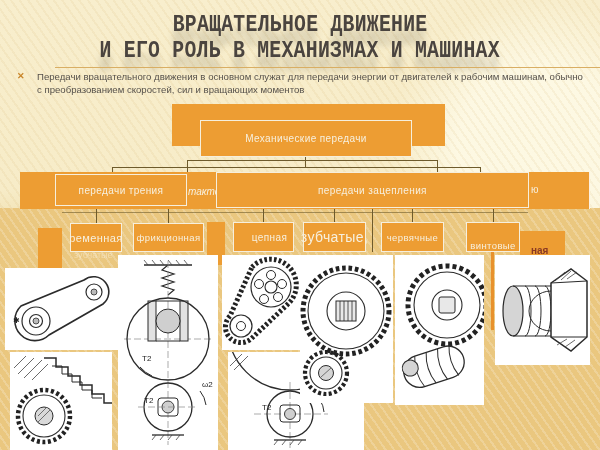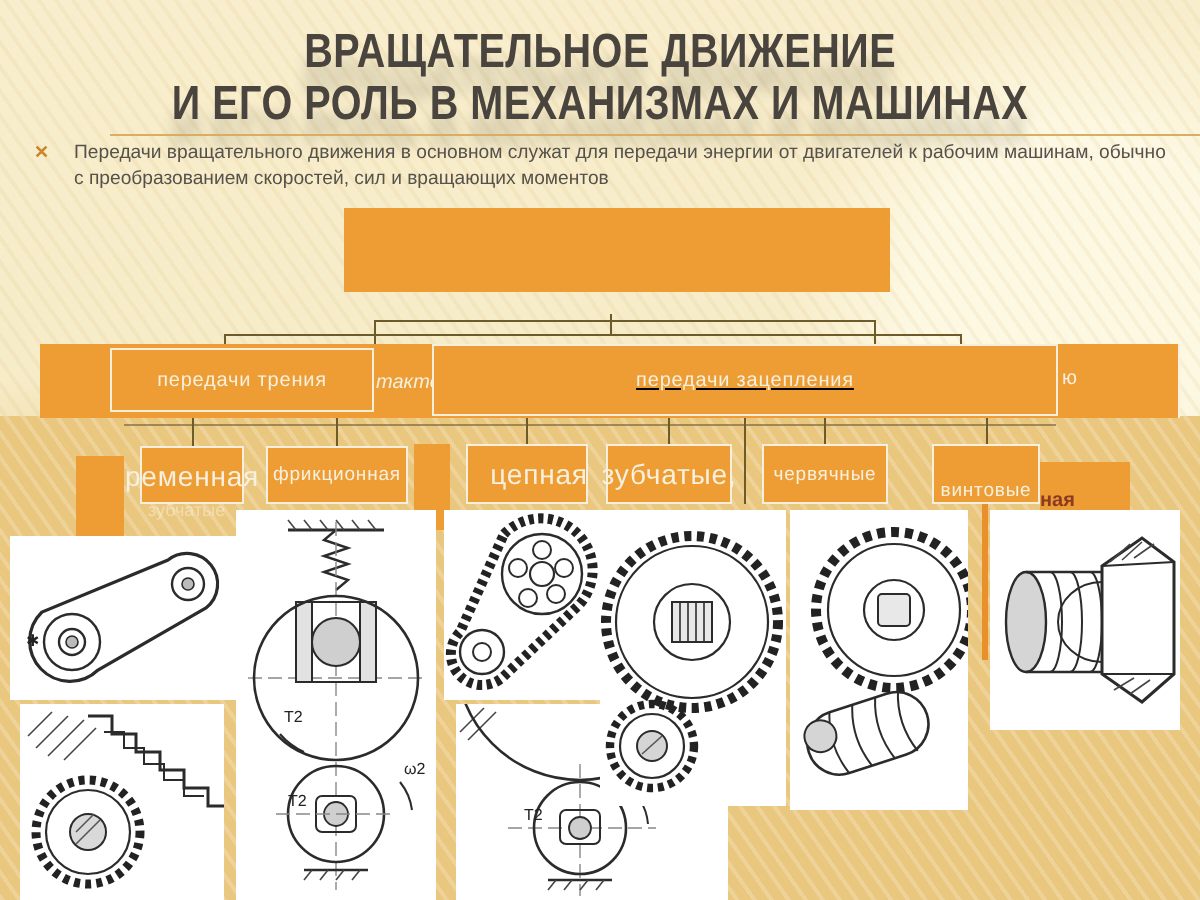--- a/index.html
+++ b/index.html
@@ -8,96 +8,99 @@
     background:
       repeating-linear-gradient(55deg, rgba(205,165,90,0.10) 0 2px, rgba(255,255,255,0) 2px 7px),
       radial-gradient(circle 150px at 540px 150px, rgba(255,252,235,0.75) 0 55%, rgba(255,252,235,0) 100%),
       linear-gradient(180deg,#f8eecd 0%,#f7ecc8 42%,#f3e5ba 47%,#f3e5ba 100%);}
   .bg-bottom{position:absolute;left:0;top:208px;width:600px;height:242px;
     background:
       repeating-linear-gradient(55deg, rgba(255,255,255,0.20) 0 2px, rgba(255,255,255,0) 2px 7px),
       #eac77f;}
   .title{position:absolute;left:0;top:12px;width:600px;text-align:center;color:#4a443f;
     font-weight:bold;font-size:23px;line-height:26px;letter-spacing:0.3px;
-    text-shadow:0 13px 7px rgba(77,70,60,0.25);}
+    text-shadow:0 13px 7px rgba(77,70,60,0.25);font-family:Liberation Mono, monospace;}
   .title .tline{display:inline-block;transform:scale(0.86,1.04);white-space:nowrap;}
   .trule{position:absolute;left:55px;top:67px;width:545px;height:0;border-top:1.5px solid #d9ae63;}
   .bullet-mark{position:absolute;left:17px;top:71px;font-size:9px;font-weight:bold;color:#c9862b;}
   .bullet-text{position:absolute;left:37px;top:70px;width:550px;font-size:9.6px;line-height:13px;color:#56514b;}
   .obox{position:absolute;background:#ed9d33;}
   .bbox{position:absolute;background:#ed9d33;border:1.5px solid #f6efdd;box-sizing:border-box;
     display:flex;align-items:center;justify-content:center;}
   .bbox .lbl{color:#f7f0df;font-size:10px;letter-spacing:0.4px;white-space:nowrap;}
   .frag{position:absolute;color:#f7f0df;font-size:10px;white-space:nowrap;}
   .line{position:absolute;background:#6e5b2c;}
   .oline{position:absolute;background:#e8912c;}
   .panel{position:absolute;background:#ffffff;}
   .ghost{position:absolute;color:rgba(255,246,228,0.45);font-size:9px;white-space:nowrap;}
-  .frag-dark{position:absolute;color:#8b3a24;font-size:10px;font-weight:bold;white-space:nowrap;}
+  .frag-dark{position:absolute;color:#8b3a24;font-size:10px;font-weight:bold;white-space:nowrap;padding-left:11px;}
   svg{display:block;}
   svg text{font-family:"Liberation Sans",sans-serif;font-size:8px;fill:#222;}
 </style>
 </head>
 <body>
 
 <div class="slide">
   <div class="bg-bottom"></div>
 
   <div class="title">
     <span class="tline">ВРАЩАТЕЛЬНОЕ ДВИЖЕНИЕ</span><br>
     <span class="tline">И ЕГО РОЛЬ В МЕХАНИЗМАХ И МАШИНАХ</span>
   </div>
   <div class="trule"></div>
 
   <div class="bullet-mark">✕</div>
   <div class="bullet-text">Передачи вращательного движения в основном служат для передачи энергии от двигателей к рабочим машинам, обычно с преобразованием скоростей, сил и вращающих моментов</div>
 
   <div class="obox" style="left:172px;top:104px;width:273px;height:42px;"></div>
+  <div class="bbox" style="left:200px;top:120px;width:212px;height:37px;">
+    <span class="lbl">Механические передачи</span>
+  </div>
 
   <div class="line" style="left:305px;top:157px;width:1px;height:10px;"></div>
   <div class="line" style="left:187px;top:160px;width:250px;height:1px;"></div>
   <div class="line" style="left:187px;top:160px;width:1px;height:14px;"></div>
   <div class="line" style="left:437px;top:160px;width:1px;height:12px;"></div>
   <div class="line" style="left:112px;top:167px;width:368px;height:1px;"></div>
   <div class="line" style="left:112px;top:167px;width:1px;height:7px;"></div>
   <div class="line" style="left:480px;top:167px;width:1px;height:6px;"></div>
 
   <div class="obox" style="left:20px;top:172px;width:569px;height:37px;border-right:1px solid rgba(255,255,255,0.85);"></div>
   <div class="frag" style="left:188px;top:186px;font-style:italic;">такто</div>
   <div class="frag" style="left:531px;top:184px;">ю</div>
   <div class="bbox" style="left:55px;top:174px;width:132px;height:32px;">
     <span class="lbl">передачи  трения</span>
   </div>
-  <div class="bbox" style="left:216px;top:172px;width:313px;height:36px;text-decoration:underline;">
+  <div class="bbox" style="left:216px;top:172px;width:313px;height:36px;">
     <span class="lbl">передачи   зацепления</span>
   </div>
 
   <div class="line" style="left:62px;top:212px;width:466px;height:1px;opacity:0.6;"></div>
   <div class="line" style="left:96px;top:209px;width:1px;height:14px;"></div>
   <div class="line" style="left:168px;top:209px;width:1px;height:14px;"></div>
   <div class="line" style="left:263px;top:209px;width:1px;height:13px;"></div>
   <div class="line" style="left:334px;top:209px;width:1px;height:13px;"></div>
   <div class="line" style="left:412px;top:209px;width:1px;height:13px;"></div>
   <div class="line" style="left:493px;top:209px;width:1px;height:13px;"></div>
   <div class="line" style="left:372px;top:209px;width:1px;height:43px;"></div>
 
   <div class="obox" style="left:38px;top:228px;width:24px;height:62px;"></div>
   <div class="obox" style="left:207px;top:222px;width:18px;height:43px;"></div>
   <div class="obox" style="left:520px;top:231px;width:45px;height:31px;"></div>
   <div class="frag-dark" style="left:520px;top:245px;">ная</div>
 
   <div class="bbox" style="left:70px;top:223px;width:52px;height:29px;">
-    <span class="lbl" style="font-size:14px;">ременная</span>
+    <span class="lbl" style="font-size:11px;">ременная</span>
   </div>
   <div class="ghost" style="left:74px;top:250px;">зубчатые</div>
   <div class="bbox" style="left:133px;top:223px;width:71px;height:29px;">
     <span class="lbl" style="font-size:9.5px;">фрикционная</span>
   </div>
   <div class="bbox" style="left:233px;top:222px;width:61px;height:30px;">
-    <span class="lbl" style="font-size:14px;margin-left:12px;">цепная</span>
+    <span class="lbl" style="font-size:10px;margin-left:12px;">цепная</span>
   </div>
   <div class="bbox" style="left:303px;top:222px;width:63px;height:30px;">
     <span class="lbl" style="font-size:14px;">зубчатые,</span>
   </div>
   <div class="bbox" style="left:381px;top:222px;width:63px;height:30px;">
     <span class="lbl" style="font-size:9.5px;">червячные</span>
   </div>
   <div class="bbox" style="left:466px;top:222px;width:54px;height:30px;align-items:flex-end;">
     <span class="lbl" style="font-size:9.5px;">винтовые</span>
   </div>

